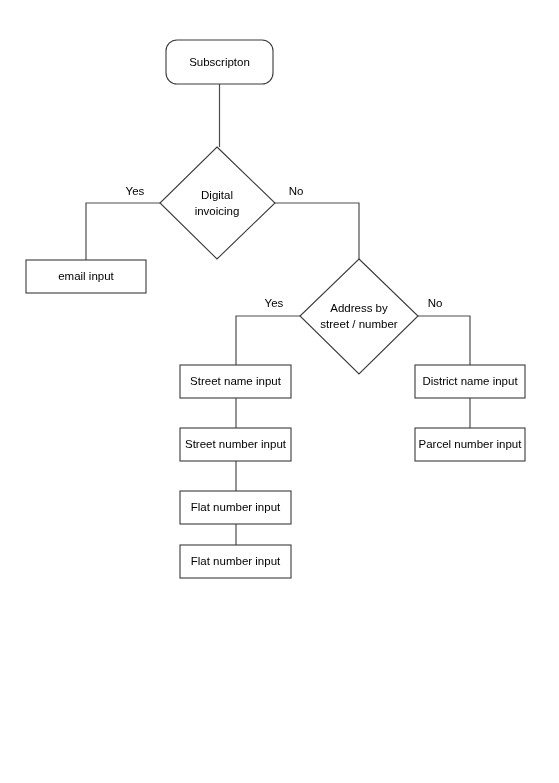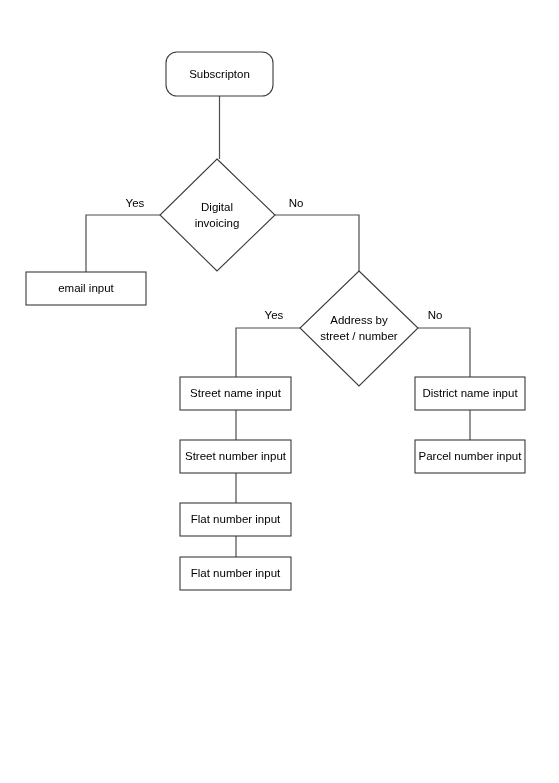--- a/index.html
+++ b/index.html
@@ -10,21 +10,21 @@
   body {
     width: 559px;
     height: 783px;
     position: relative;
     font-family: "Liberation Sans", sans-serif;
     overflow: hidden;
   }
   #canvas {
     position: absolute;
     left: 0;
-    top: 16px;
+    top: 4px;
     width: 559px;
     height: 755px;
   }
   .node-text {
     font-family: "Liberation Sans", sans-serif;
     font-size: 11.5px;
     fill: #000000;
     text-anchor: middle;
     dominant-baseline: middle;
   }

